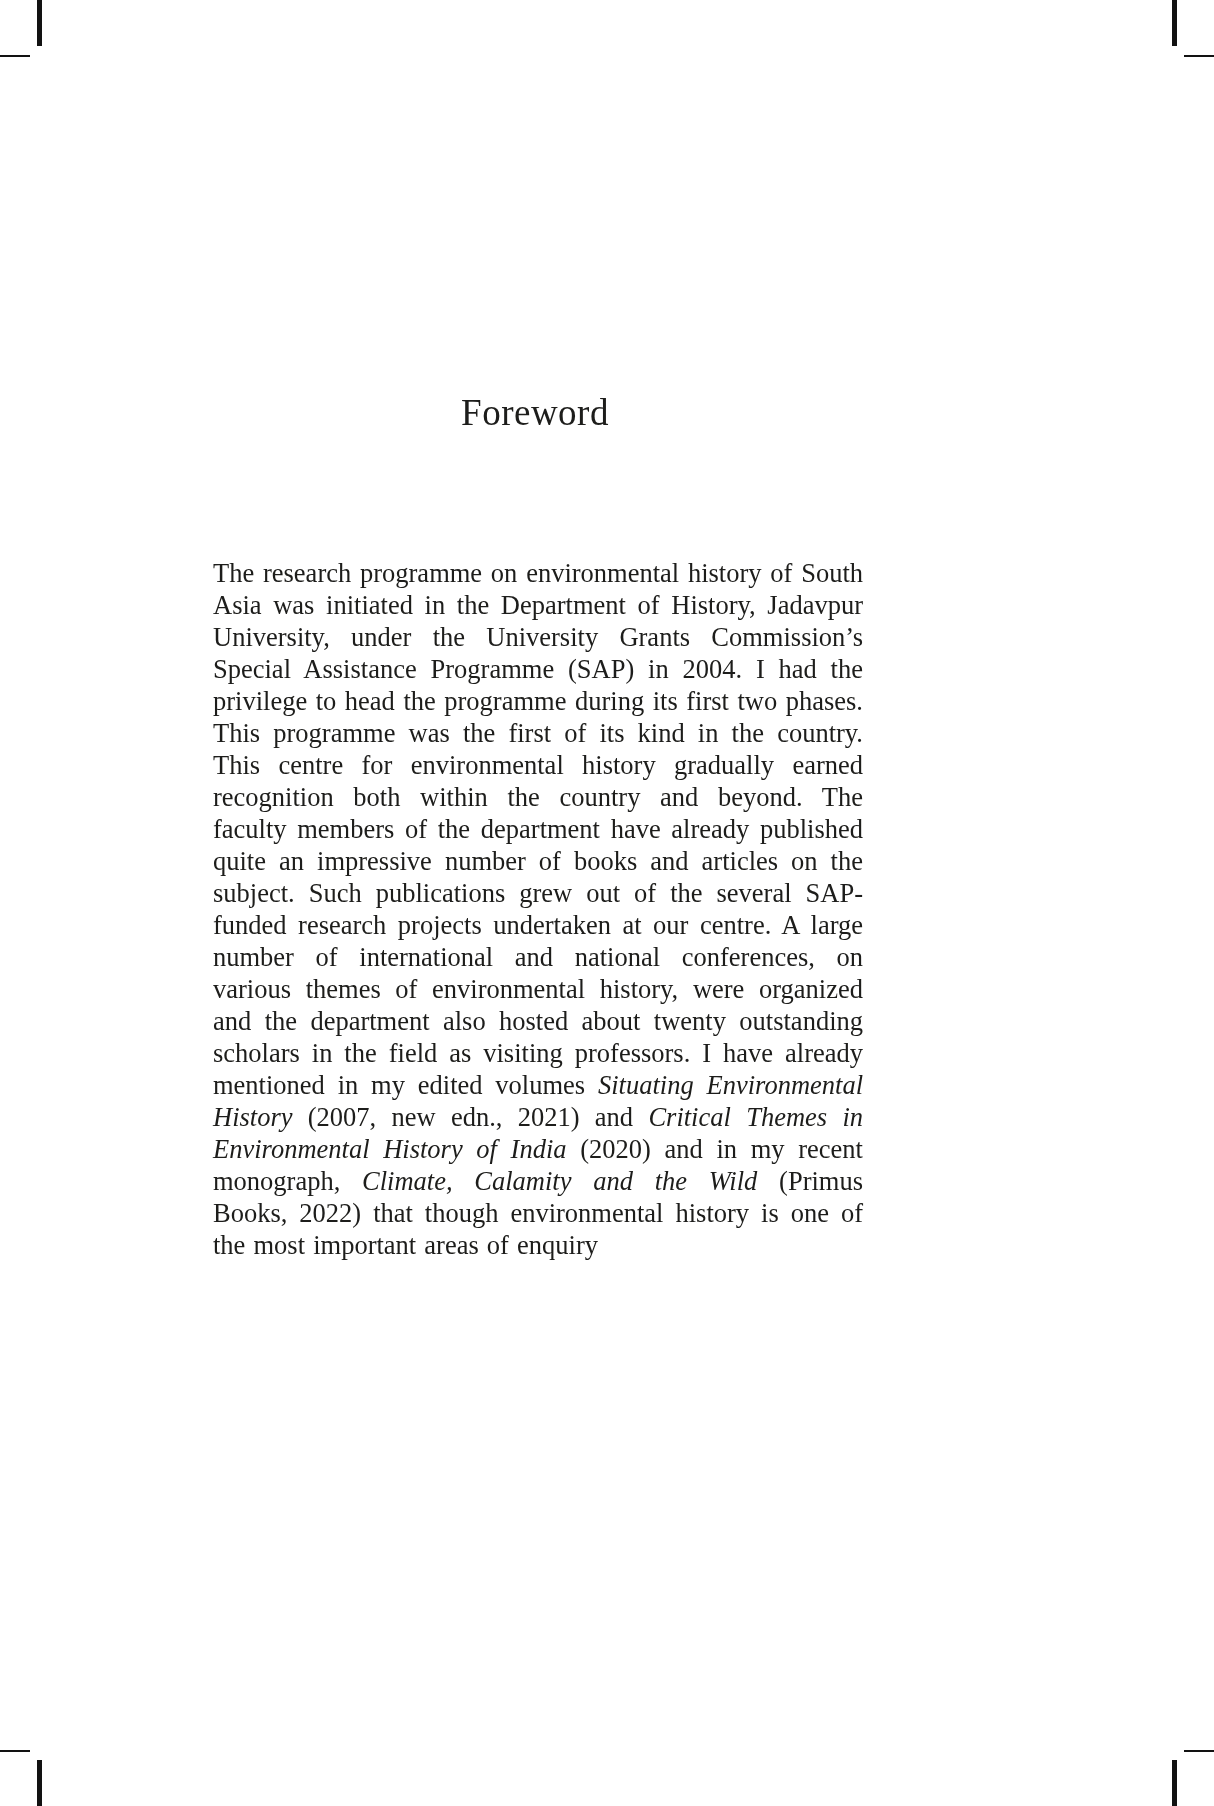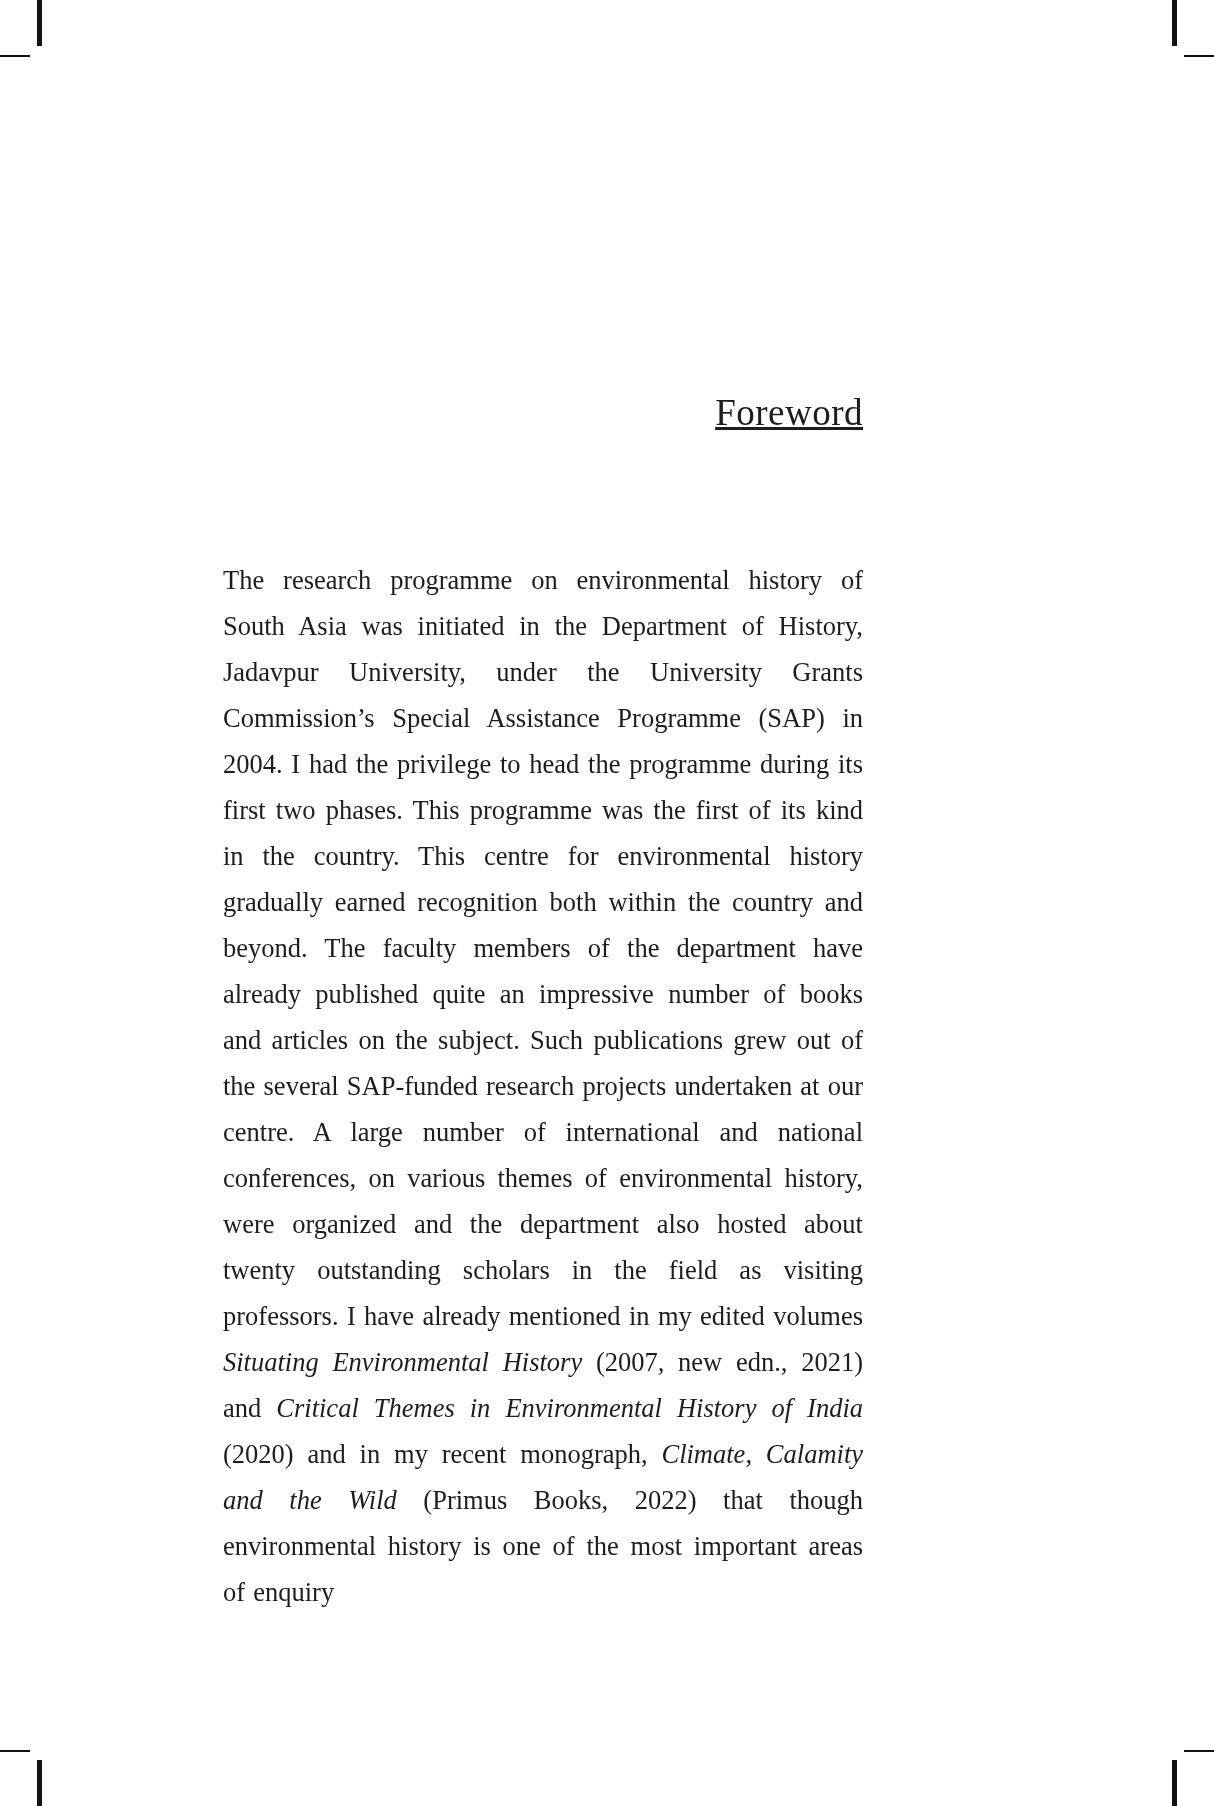--- a/index.html
+++ b/index.html
@@ -32,28 +32,27 @@
     position: absolute;
     left: 207px;
     top: 0;
     width: 656px;
   }
   .title {
     margin: 391px 0 0 0;
     font-size: 37px;
     line-height: 44px;
     font-weight: 400;
-    text-align: right;
+    text-align: center;
     letter-spacing: 0.5px;
-    text-decoration: underline;
   }
   .body-text {
-    margin: 122px 0 0 16px;
+    margin: 122px 0 0 6px;
     font-size: 26.5px;
-    line-height: 46px;
+    line-height: 32px;
     text-align: justify;
     word-spacing: 1.5px;
   }
   .body-text i { font-style: italic; }
 </style>
 </head>
 <body>
 
 <div class="mark v tl-v"></div>
 <div class="mark h tl-h"></div>

